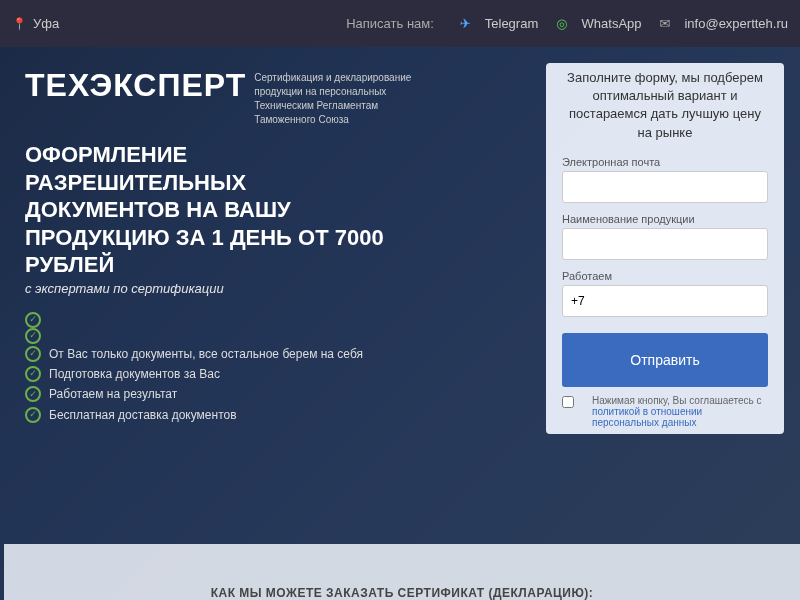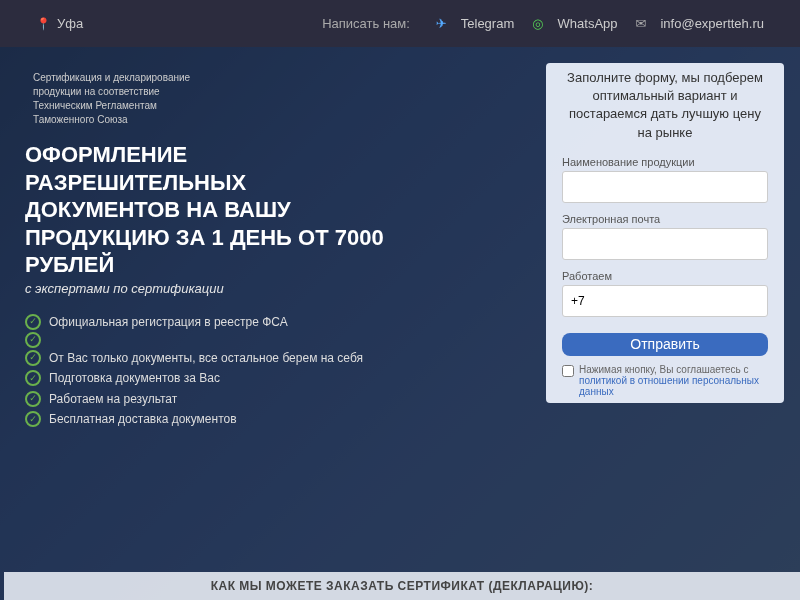--- a/index.html
+++ b/index.html
@@ -5,21 +5,21 @@
     * { margin: 0; padding: 0; box-sizing: border-box; }
     body { font-family: Arial, sans-serif; width: 800px; height: 600px; overflow: hidden; background: #1a1a2e; }
 
     
     .top-bar {
       background: #2c2c3e;
       color: #ccc;
       display: flex;
       align-items: center;
       justify-content: space-between;
-      padding: 0 36px;
+      padding: 0 12px;
       height: 47px;
       font-size: 13px;
     }
     .top-bar-left { display: flex; align-items: center; gap: 6px; }
     .top-bar-right { display: flex; align-items: center; gap: 18px; }
     .contact-item { display: flex; align-items: center; gap: 14px; cursor: pointer; }
     .write-to-us { color: #aaa; margin-right: 8px; }
 
     
     .hero {
@@ -161,60 +161,60 @@
       border: 1px solid #ccc;
       border-radius: 3px;
       padding: 0 8px;
       font-size: 12px;
       background: #fff;
       outline: none;
     }
 
     .submit-btn {
       width: 100%;
-      height: 23px;
+      height: 54px;
       background: #3a6bbf;
       color: #fff;
       border: none;
-      border-radius: 8px;
+      border-radius: 3px;
       font-size: 14px;
       cursor: pointer;
       margin-top: 6px;
       margin-bottom: 8px;
     }
 
     .privacy-note {
       font-size: 10px;
       color: #666;
       display: flex;
       align-items: flex-start;
-      gap: 5px;
+      gap: 18px;
     }
     .privacy-checkbox {
       width: 12px;
       height: 12px;
       flex-shrink: 0;
       margin-top: 1px;
       cursor: pointer;
     }
     .privacy-link {
       color: #3a6bbf;
       text-decoration: none;
     }
 
     
     .bottom-bar {
       position: absolute;
       bottom: 0;
       left: 4px;
       right: 0;
-      height: 28px;
+      height: 56px;
       background: rgba(220,225,235,0.95);
       display: flex;
-      align-items: center;
+      align-items: flex-end;
       justify-content: center;
       font-size: 12px;
       color: #444;
       font-weight: bold;
       letter-spacing: 0.5px;
       z-index: 3;
     }
 
     
     .icon-location::before { content: "📍"; font-size: 12px; }
@@ -252,32 +252,32 @@
 <div class="hero">
   <div class="hero-bg"></div>
   <div class="hero-bg-overlay"></div>
 
   <div class="hero-content">
 
     <div class="hero-left">
       <div class="logo-section">
         <div style="display:flex; align-items:flex-start; justify-content:space-between;">
           <div style="display:flex; align-items:flex-start;">
-            <span class="logo-subtitle">Сертификация и декларирование продукции на соответствие Техническим Регламентам Таможенного Союза</span>
+            <span class="logo-title">ТЕХЭКСПЕРТ</span>
+            <span class="logo-subtitle">Сертификация и декларирование продукции на персональных Техническим Регламентам Таможенного Союза</span>
           </div>
         </div>
       </div>
 
       <h1 class="hero-headline">ОФОРМЛЕНИЕ РАЗРЕШИТЕЛЬНЫХ ДОКУМЕНТОВ НА ВАШУ ПРОДУКЦИЮ ЗА 1 ДЕНЬ ОТ 7000 РУБЛЕЙ</h1>
       <p class="hero-subtext">с экспертами по сертификации</p>
 
       <ul class="features-list">
       <li>
             <span class="check-icon">✓</span>
-            <span>Официальная регистрация в реестре ФСА</span>
           </li>
           <li>
             <span class="check-icon">✓</span>
           </li>
           <li>
             <span class="check-icon">✓</span>
             <span>От Вас только документы, все остальное берем на себя</span>
           </li>
           <li>
             <span class="check-icon">✓</span>
@@ -292,27 +292,27 @@
             <span>Бесплатная доставка документов</span>
           </li>
         </ul>
     </div>
 
     <div class="hero-right">
       <div class="form-card">
         <p class="form-title">Заполните форму, мы подберем оптимальный вариант и постараемся дать лучшую цену на рынке</p>
 
         <div class="form-group">
+          <label class="form-label">Электронная почта</label>
+          <input class="form-input" type="email" style="">
+        </div>
+
+        <div class="form-group">
           <label class="form-label">Наименование продукции</label>
           <input class="form-input" type="text" style="">
-        </div>
-
-        <div class="form-group">
-          <label class="form-label">Электронная почта</label>
-          <input class="form-input" type="email" style="">
         </div>
 
         <div class="form-group">
           <label class="form-label">Работаем</label>
           <input class="form-input" type="tel" value="+7" style="">
         </div>
 
         <button class="submit-btn">Отправить</button>
 
         <div class="privacy-note">

